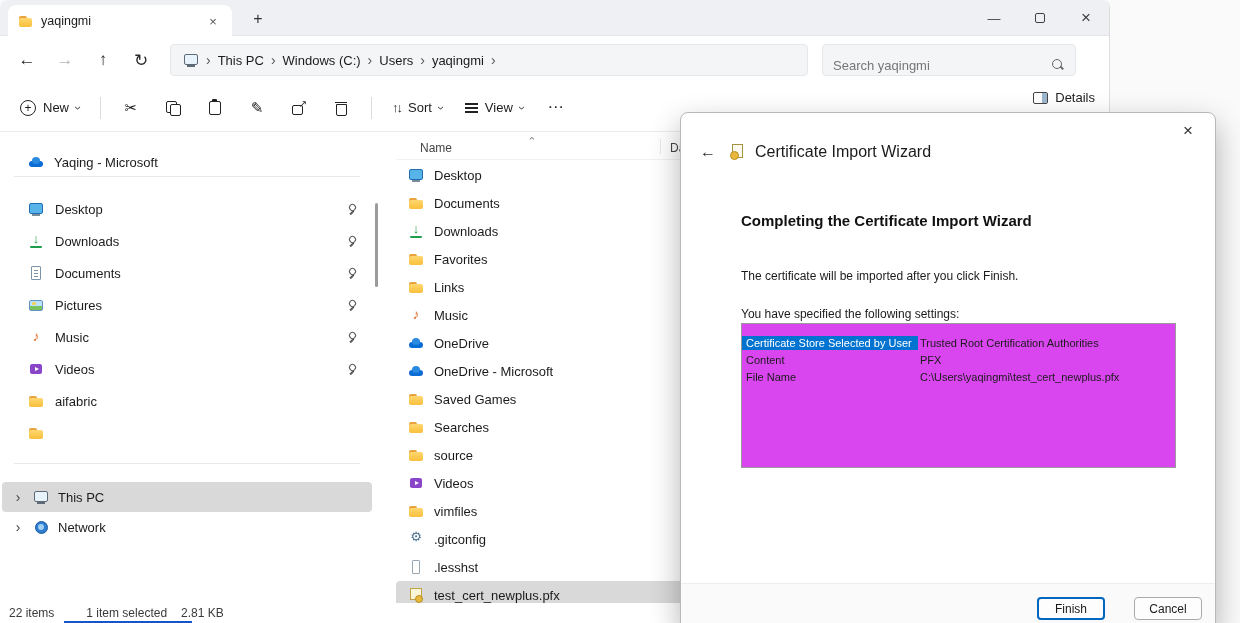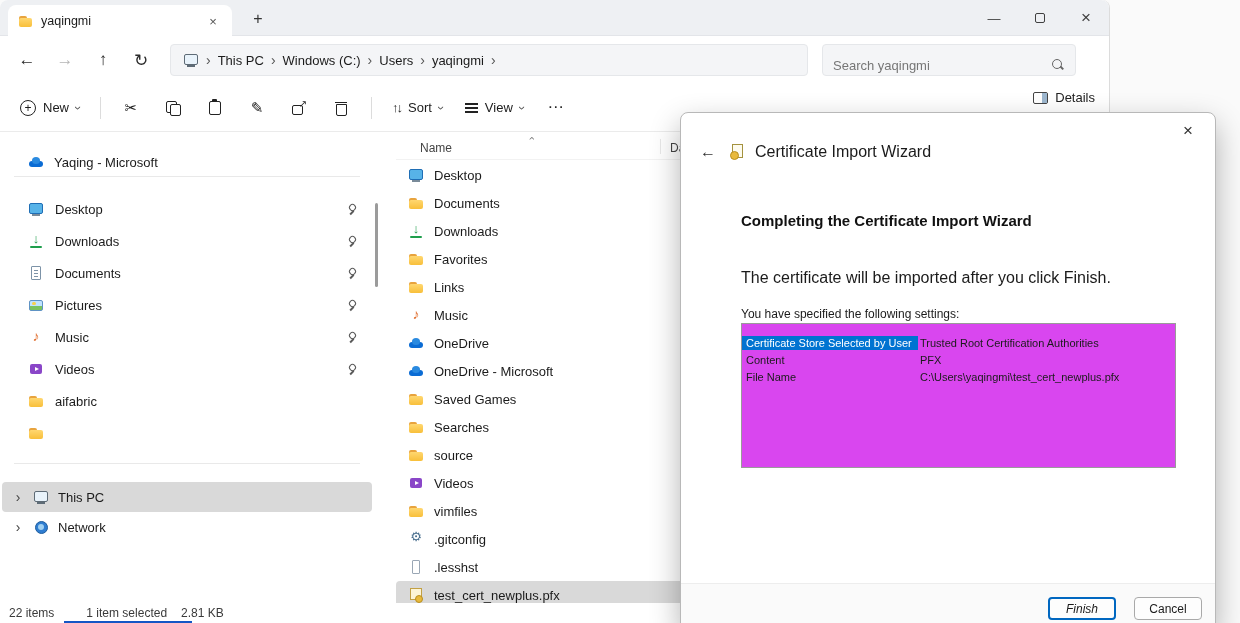--- a/index.html
+++ b/index.html
@@ -195,34 +195,34 @@
   .wizard { position:absolute; left:680px; top:112px; width:536px; height:515px; background:#fff;
             border:1px solid #b8b8b8; border-radius:8px 8px 0 0;
             box-shadow:0 12px 30px rgba(0,0,0,0.30); z-index:10; font-size:12px; }
   .wiz-close { position:absolute; right:14px; top:6px; width:26px; height:24px; display:flex;
                align-items:center; justify-content:center; font-size:17px; color:#333; }
   .wiz-header { position:absolute; left:14px; top:28px; display:flex; align-items:center; gap:9px; }
   .wiz-back { width:26px; height:22px; display:flex; align-items:center; justify-content:center;
               font-size:16px; color:#333; }
   .wiz-title { font-size:16px; color:#1b1b1b; }
   .wiz-heading { position:absolute; left:60px; top:99px; font-size:15px; font-weight:bold; color:#111; }
-  .wiz-body { position:absolute; left:60px; top:156px; font-size:16px; color:#1b1b1b; }
+  .wiz-body { position:absolute; left:60px; top:156px; font-size:12px; color:#1b1b1b; }
   .wiz-settings-label { position:absolute; left:60px; top:194px; font-size:12px; color:#1b1b1b; }
   .wiz-listbox { position:absolute; left:60px; top:210px; width:435px; height:145px;
                  border:1px solid #9a9a9a; background:#d946ef; overflow:hidden; padding-top:10px; }
   .setting-row { display:flex; align-items:center; height:17px; font-size:11px; }
   .skey { width:176px; flex:0 0 176px; padding:1px 4px; white-space:nowrap; overflow:hidden; }
   .sval { padding:1px 2px; white-space:nowrap; overflow:hidden; }
   .setting-row.selected .skey { background:var(--accent,#0078d7); color:#fff; }
   .wiz-footer { position:absolute; left:0; right:0; top:470px; bottom:0; background:#fafafa;
                 border-top:1px solid #ededed; }
   .wiz-btn { position:absolute; top:484px; width:68px; height:23px; display:flex; align-items:center;
              justify-content:center; font-size:12px; background:#fdfdfd; border:1px solid #a9a9a9;
              border-radius:4px; color:#1b1b1b; }
-  .btn-finish { left:367px; border:2px solid #0067c0;font-style:italic; }
+  .btn-finish { left:356px; border:2px solid #0067c0; }
   .btn-cancel { left:453px; }
 </style>
 </head>
 <body>
 
 <div class="screen">
 
   <div class="explorer">
 
     <div class="tabstrip">

